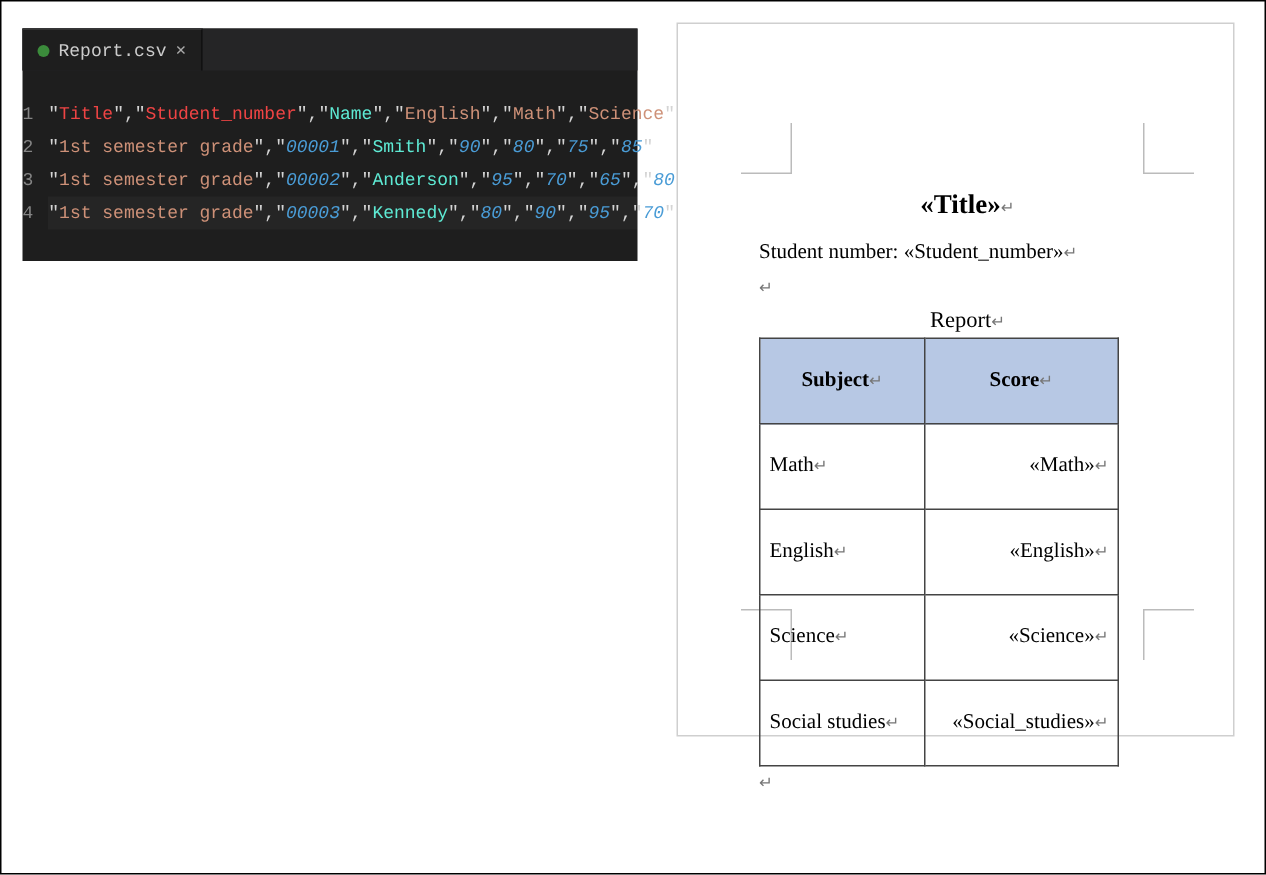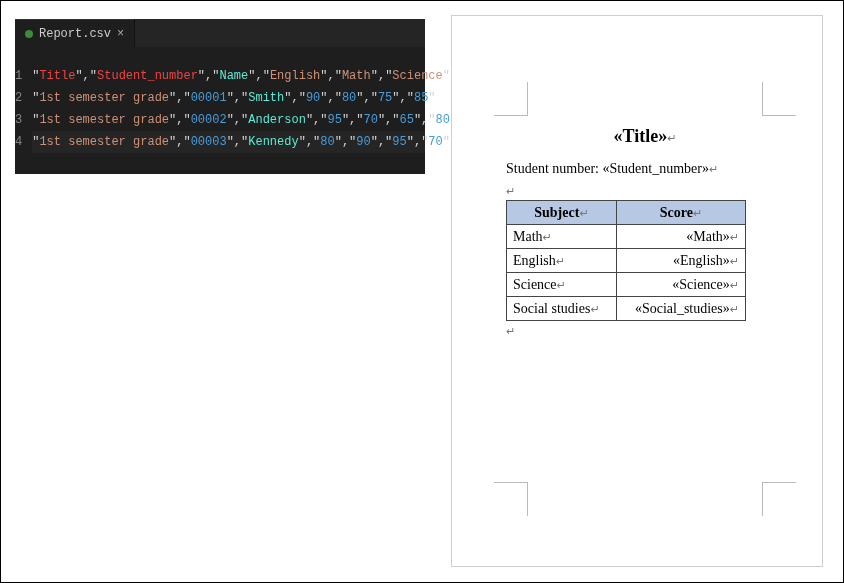--- a/index.html
+++ b/index.html
@@ -58,36 +58,36 @@
     text-align: right;
     color: #858585;
     font-size: 12px;
     padding-right: 10px;
     line-height: 22px;
   }
   .code { font-size: 12px; line-height: 22px; color: #d4d4d4; }
   .code .row { white-space: pre; height: 22px; }
   .code .row.current { background: rgba(255,255,255,0.03); }
   .s  { color: #ce9178; }   
-  .n  { color: #4a9cd6; }   
+  .n  { color: #4a9cd6; font-style: italic; }   
   .fld{ color: #ef4444; }   
   .nm { color: #5eead4; }   
   .p  { color: #d4d4d4; }   
   .cursor {
     display:inline-block; width:1px; height:14px; background:#fff;
     vertical-align: -2px;
   }
 
   
   .doc-wrap {
     position: absolute;
     right: 20px;
     top: 14px;
     width: 372px;
-    height: 552px;
+    height: 476px;
     border: 1px solid #cfcfcf;
     background: #fff;
   }
   .page {
     position: relative;
     width: 100%; height: 100%;
     padding: 24px;
     font-family: Georgia, "Times New Roman", serif;
     color: #000;
   }
@@ -113,21 +113,21 @@
   .report-label { text-align:center; font-size:15px; margin-top:8px; }
 
   table.report {
     border-collapse: collapse;
     width: 240px;
     margin-top: 2px;
     font-size:14px;
   }
   table.report th, table.report td {
     border: 1px solid #444;
-    padding: 3px 6px;
+    padding: 20px 6px;
     height: 24px;
   }
   table.report th {
     background: #b7c8e4;
     text-align: center;
     font-weight: bold;
   }
   table.report td.subj { text-align:left; }
   table.report td.score { text-align:right; }
 </style>
@@ -168,20 +168,23 @@
       <div class="crop br"></div>
 
       <div class="content">
         <div class="title-line">
           <span>«Title»</span><span class="pmark">↵</span>
         </div>
         <div class="stud">
           <span>Student number: </span><span>«Student_number»</span><span class="pmark">↵</span>
         </div>
         <div class="blank-p show"><span class="pmark">↵</span></div>
+        <div class="report-label">
+          <span>Report</span><span class="pmark">↵</span>
+        </div>
 
         <div style="position:relative;">
           <table class="report">
             <thead>
               <tr>
                 <th><span>Subject</span><span class="pmark">↵</span></th>
                 <th><span>Score</span><span class="pmark">↵</span></th>
               </tr>
             </thead>
             <tbody id="report-body">

